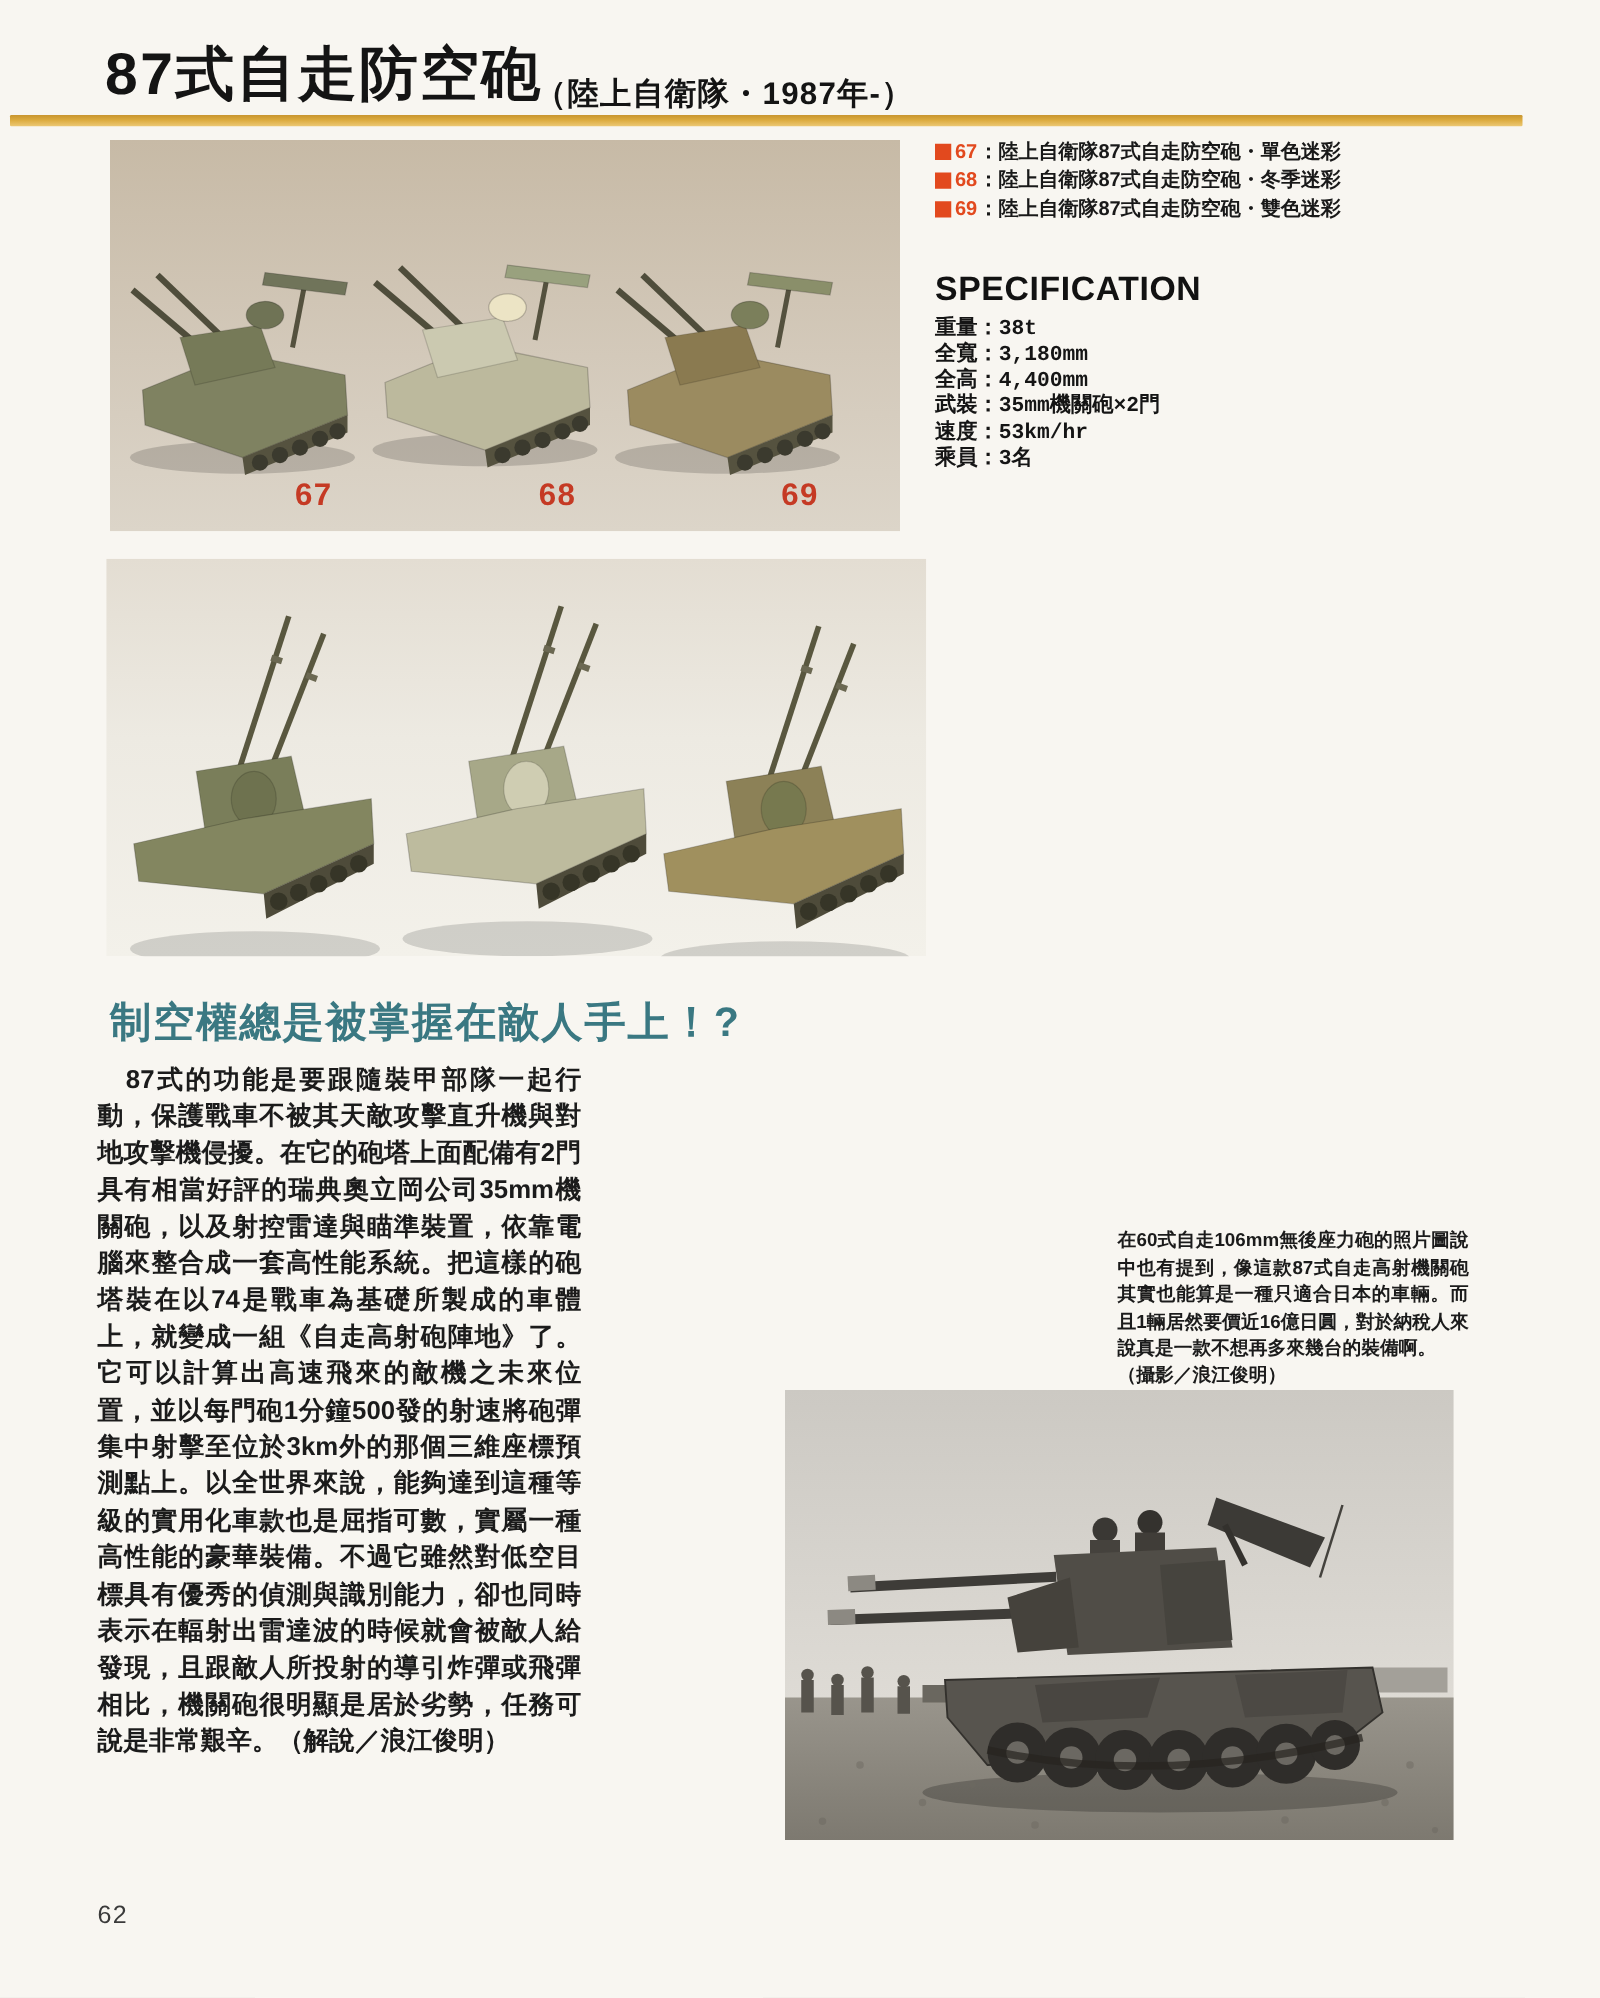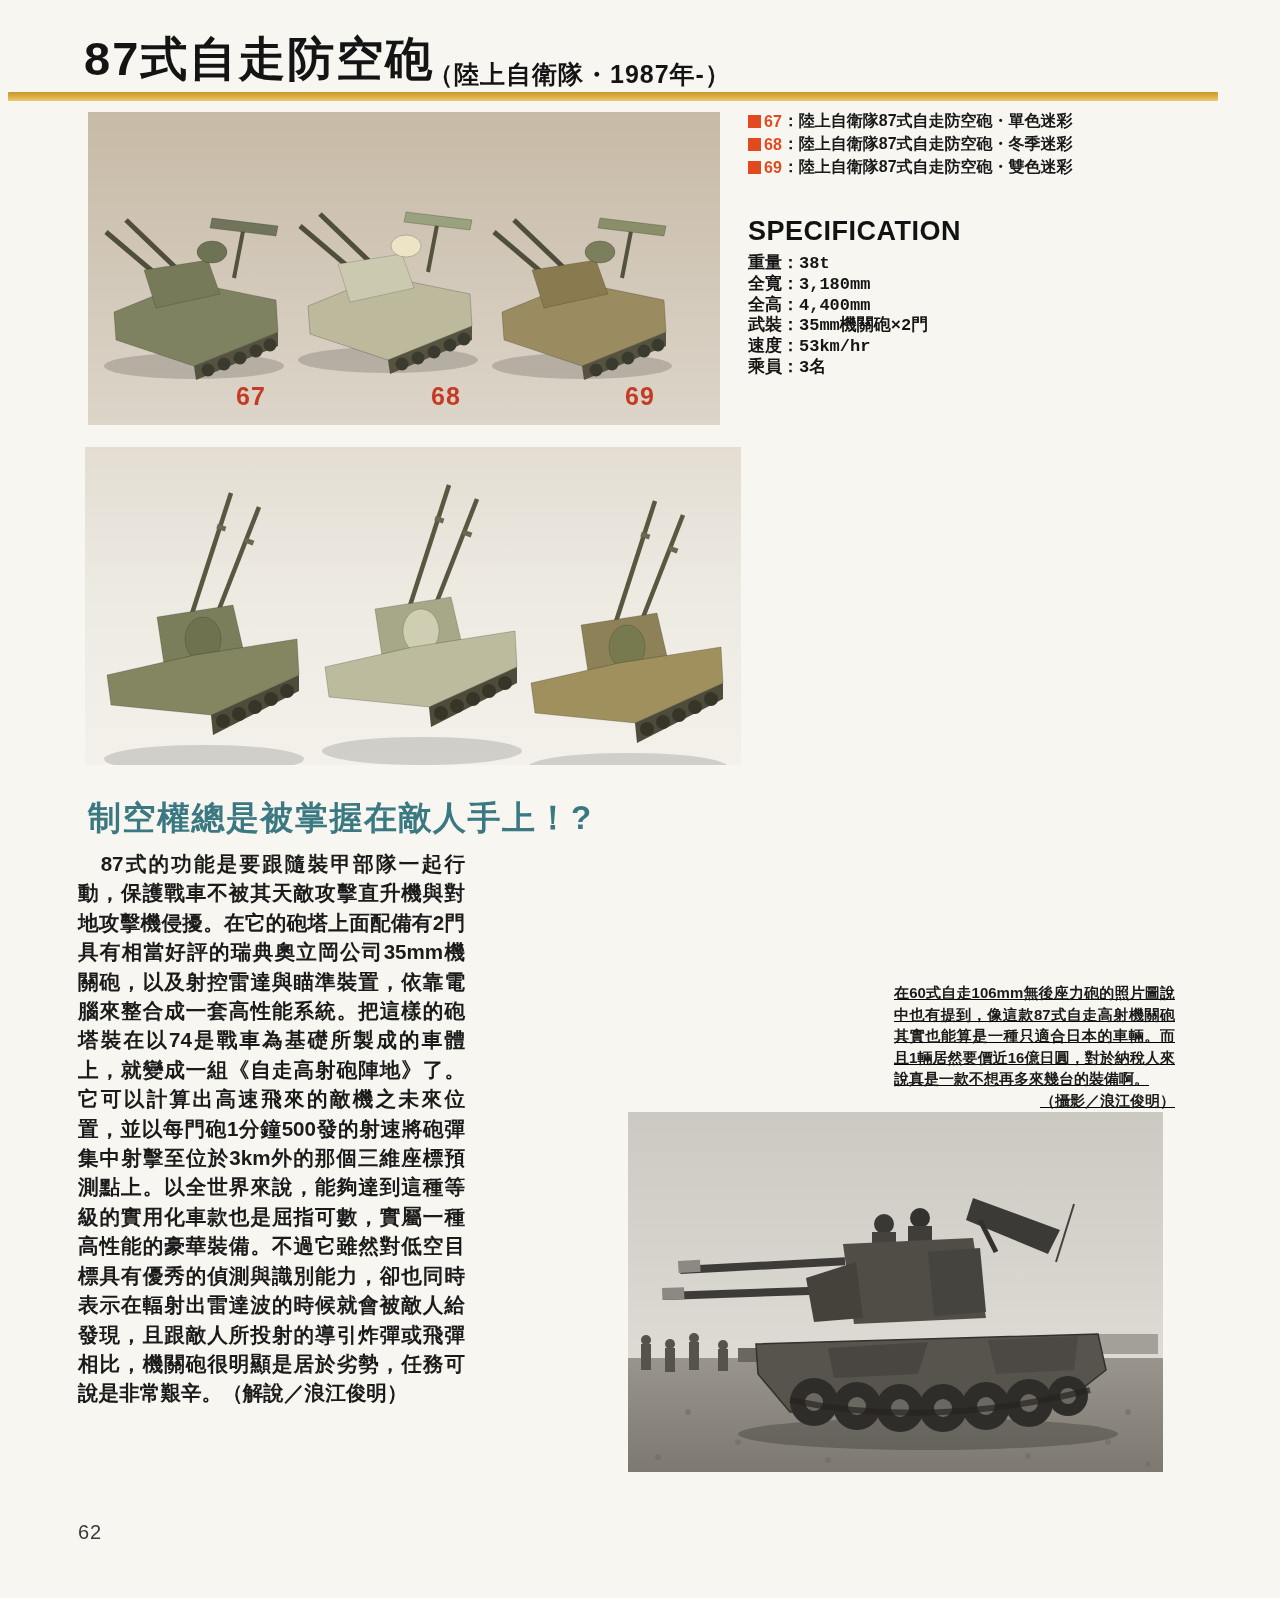--- a/index.html
+++ b/index.html
@@ -71,26 +71,26 @@
     position:absolute;left:78px;top:786px;margin:10px;
     font-size:33px;font-weight:600;color:#3a7882;
     letter-spacing:1.5px;white-space:nowrap;
   }
   .article-body{
     position:absolute;left:78px;top:849px;width:387px;margin:0;
     font-size:20.6px;font-weight:600;color:#1b1b1b;
     line-height:29.4px;text-align:justify;text-indent:1.1em;
   }
   
-  .side-caption{position:absolute;left:894px;top:982px;width:281px;text-decoration:underline;}
+  .side-caption{position:absolute;left:894px;top:982px;width:281px;}
   .side-caption p{
     margin:0;font-size:15px;font-weight:600;color:#1b1b1b;
     line-height:21.6px;text-align:justify;
   }
-  .side-caption .credit{text-align:right;}
+  .side-caption .credit{text-align:left;}
   
   .page-number{
     position:absolute;left:78px;top:1507px;
     font-size:20px;color:#3a3a3a;letter-spacing:1px;margin-top:14px;
   }
 </style>
 </head>
 <body>
 
 <div class="page">

